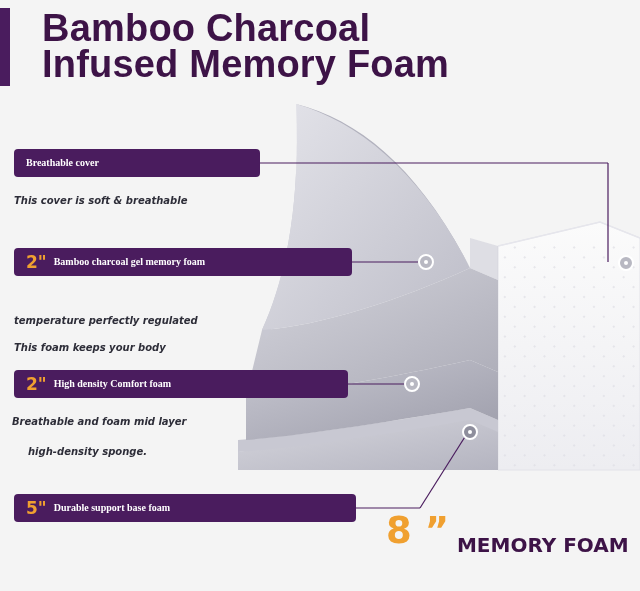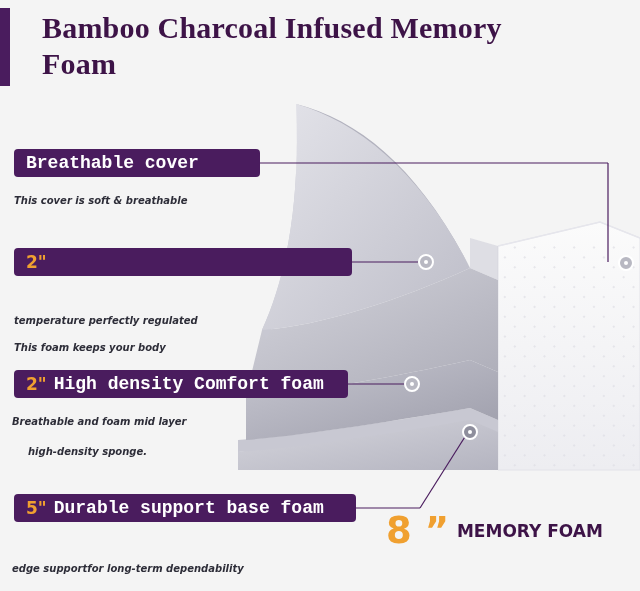--- a/index.html
+++ b/index.html
@@ -29,23 +29,23 @@
     top: 8px;
     width: 10px;
     height: 78px;
     background: #4a1c5e;
   }
   .title {
     position: absolute;
     left: 42px;
     top: 10px;
     width: 470px;
-    font-family: Liberation Serif, serif;
-    font-weight: bold;
-    font-size: 30px;
+    font-family: Liberation Sans, sans-serif;
+    font-weight: bold;
+    font-size: 38px;
     line-height: 36px;
     color: #3d1347;
     letter-spacing: 0.2px;
   }
 
   
   .pill {
     position: absolute;
     background: #4a1c5e;
     border-radius: 4px;
@@ -59,23 +59,23 @@
   }
   .pill .measure {
     color: #f0a030;
     font-family: "DejaVu Sans", sans-serif;
     font-weight: bold;
     font-size: 17px;
     margin-right: 7px;
     line-height: 1;
   }
   .pill .pill-text {
-    font-family: Liberation Mono, monospace;
-    font-weight: bold;
-    font-size: 18px;
+    font-family: Liberation Serif, serif;
+    font-weight: bold;
+    font-size: 10px;
     line-height: 1;
     color: #ffffff;
   }
 
   
   .desc {
     position: absolute;
     font-family: "DejaVu Sans", sans-serif;
     font-style: italic;
     font-weight: bold;
@@ -96,24 +96,25 @@
     font-family: "DejaVu Sans", sans-serif;
     font-weight: bold;
     font-size: 37px;
     line-height: 34px;
     color: #f0a030;
     margin-right: 8px;
   }
   .bottom-label .size-text {
     font-family: "DejaVu Sans", sans-serif;
     font-weight: bold;
-    font-size: 17px;
+    font-size: 20px;
     line-height: 24px;
     color: #3d1347;
     padding-top: 5px;
+    margin-top: 14px;
   }
 
   
   .dot {
     position: absolute;
     width: 16px;
     height: 16px;
     border-radius: 50%;
     border: 2px solid #ffffff;
     background: #b8b8c2;
@@ -205,36 +206,36 @@
   <div class="dot" style="left:404px; top:376px;"></div>
   <div class="dot dark" style="left:462px; top:424px;"></div>
 
   <div class="pill" style="left:14px; top:149px; width:246px;">
     <span class="pill-text">Breathable cover</span>
   </div>
   <div class="desc" style="left:14px; top:190px; width:340px;">This cover is soft &amp; breathable</div>
 
   <div class="pill" style="left:14px; top:248px; width:338px;">
     <span class="measure">2"</span>
+    <span class="pill-text">Bamboo charcoal gel  memory foam</span>
   </div>
   <div class="desc" style="left:14px; top:289px; width:330px;margin-top:48px;">This foam keeps your body</div>
   <div class="desc" style="left:14px; top:310px; width:330px;">temperature perfectly regulated</div>
 
   <div class="pill" style="left:14px; top:370px; width:334px;">
     <span class="measure">2"</span>
     <span class="pill-text">High density Comfort foam</span>
   </div>
   <div class="desc" style="left:12px; top:411px; width:340px;">Breathable and foam mid layer</div>
   <div class="desc" style="left:28px; top:441px; width:340px;">high-density sponge.</div>
 
   <div class="pill" style="left:14px; top:494px; width:342px;">
     <span class="measure">5"</span>
     <span class="pill-text">Durable support base foam</span>
   </div>
-  <div class="desc" style="left:12px; top:558px; width:360px;">edge supportfor long-term dependability</div>
 
   <div class="bottom-label">
     <span class="size">8 ”</span>
     <span class="size-text">
       <span>MEMORY FOAM</span><br>
     </span>
   </div>
 
 </div>
 

